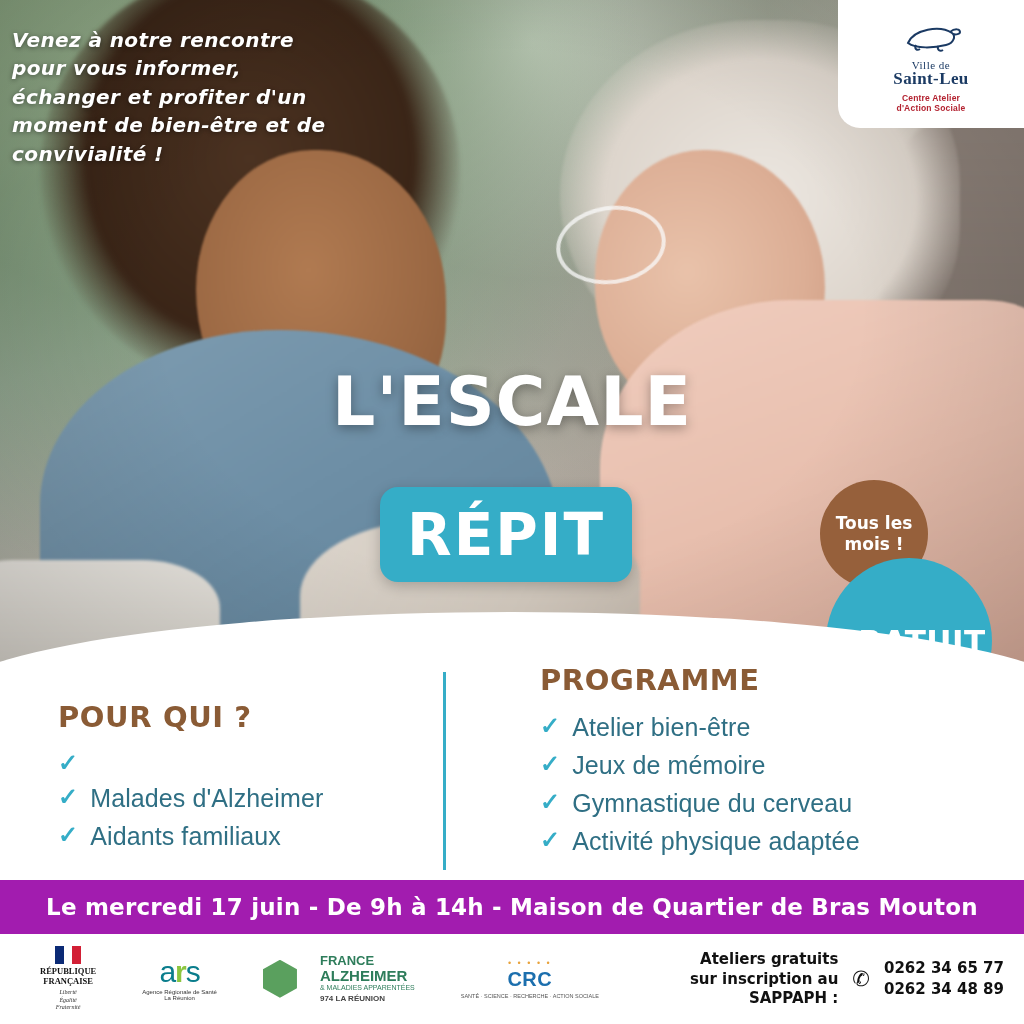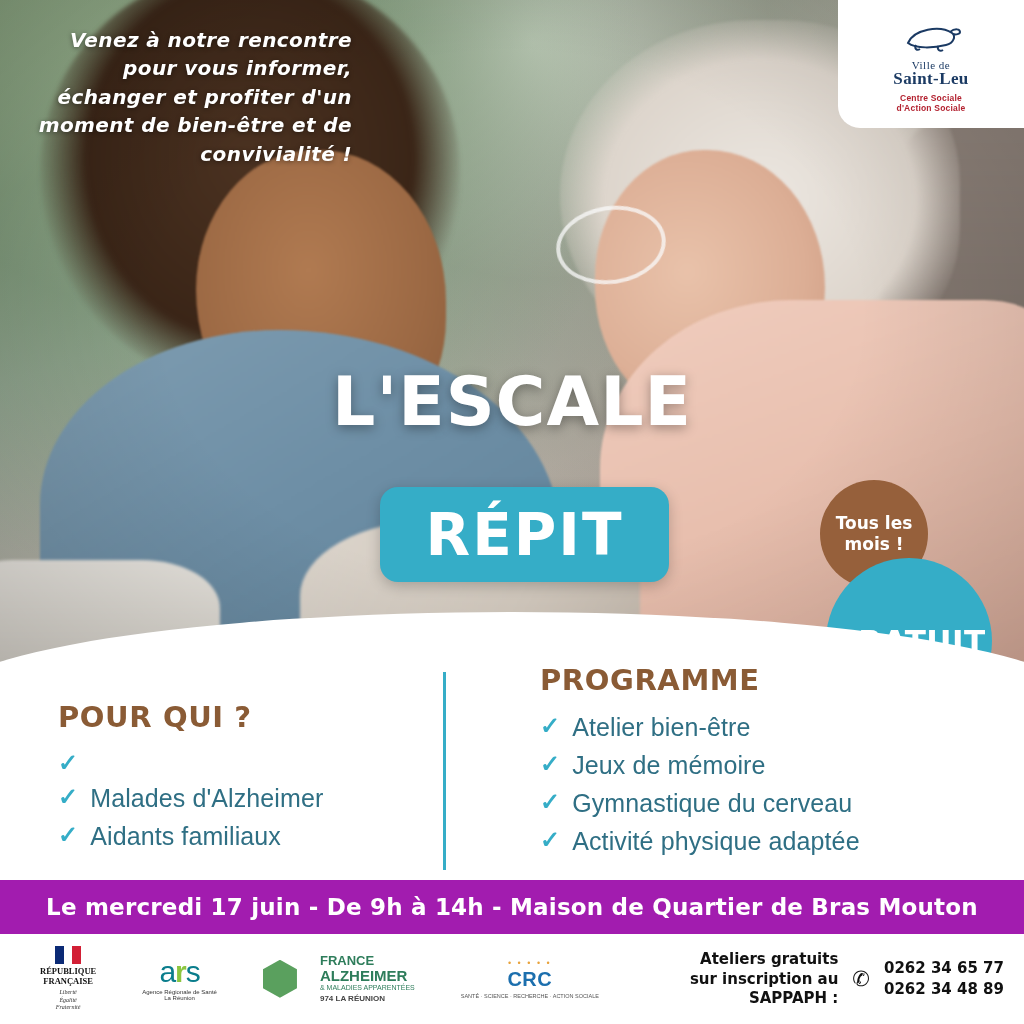--- a/index.html
+++ b/index.html
@@ -107,49 +107,49 @@
     filter: blur(1.5px);
   }
   .photo .vignette {
     position: absolute; inset: 0;
     background: radial-gradient(ellipse at 50% 45%, rgba(0,0,0,0) 48%, rgba(0,0,0,0.18) 100%);
   }
 
   
   .tagline {
     position: absolute;
-    left: 22px; top: 26px;
+    left: 12px; top: 26px;
     width: 330px;
     color: #ffffff;
     font-family: "DejaVu Sans", sans-serif;
     font-weight: bold;
     font-style: italic;
     font-size: 20px;
     line-height: 1.42;
     letter-spacing: 0.4px;
-    text-align: right;
+    text-align: left;
     text-shadow: 0 1px 5px rgba(0,0,0,0.45);
   }
 
   .title-main {
     position: absolute;
     left: 0; right: 0; top: 362px;
     text-align: center;
     color: #ffffff;
     font-family: "DejaVu Sans", sans-serif;
     font-weight: bold;
     font-size: 68px;
     letter-spacing: 1px;
     text-shadow: 0 3px 12px rgba(0,0,0,0.35);
   }
 
   .title-badge {
     position: absolute;
     left: 380px; top: 487px;
-    width: 289px; height: 95px;
+    width: 252px; height: 95px;
     background: #35adc7;
     border-radius: 18px;
     display: flex; align-items: center; justify-content: center;
     box-shadow: 0 4px 14px rgba(0,0,0,0.22);
   }
   .title-badge span {
     color: #ffffff;
     font-family: "DejaVu Sans", sans-serif;
     font-weight: bold;
     font-size: 58px;
@@ -406,21 +406,21 @@
     <div class="mark">
       <svg width="62" height="32" viewBox="0 0 62 32" aria-hidden="true">
         <path d="M8 22 C14 8, 40 4, 52 12 C56 15, 54 22, 46 24 C34 27, 16 28, 8 22 Z" fill="none" stroke="#1b3a63" stroke-width="2"></path>
         <path d="M50 11 C55 7, 60 8, 60 11 C60 13, 56 14, 53 13" fill="none" stroke="#1b3a63" stroke-width="2"></path>
         <path d="M16 24 C14 28, 17 30, 20 28" fill="none" stroke="#1b3a63" stroke-width="2"></path>
         <path d="M38 25 C37 29, 40 31, 43 29" fill="none" stroke="#1b3a63" stroke-width="2"></path>
       </svg>
     </div>
     <div class="l1">Ville de</div>
     <div class="l2">Saint-Leu</div>
-    <div class="l3">Centre Sociale</div>
+    <div class="l3">Centre Atelier</div>
     <div class="l4">d'Action Sociale</div>
   </div>
 
   <div class="title-main">L'ESCALE</div>
   <div class="title-badge">
     <span>RÉPIT</span>
   </div>
 
   <div class="sticker-mois">
     <div>Tous les</div>

